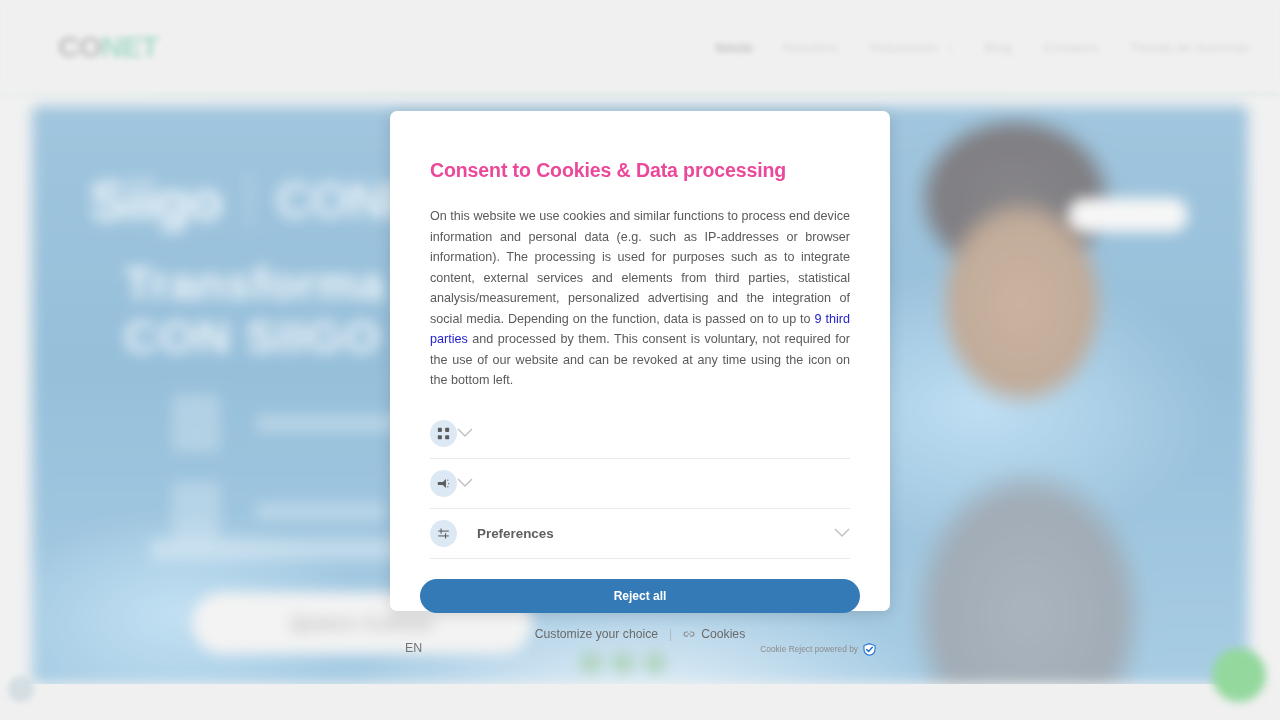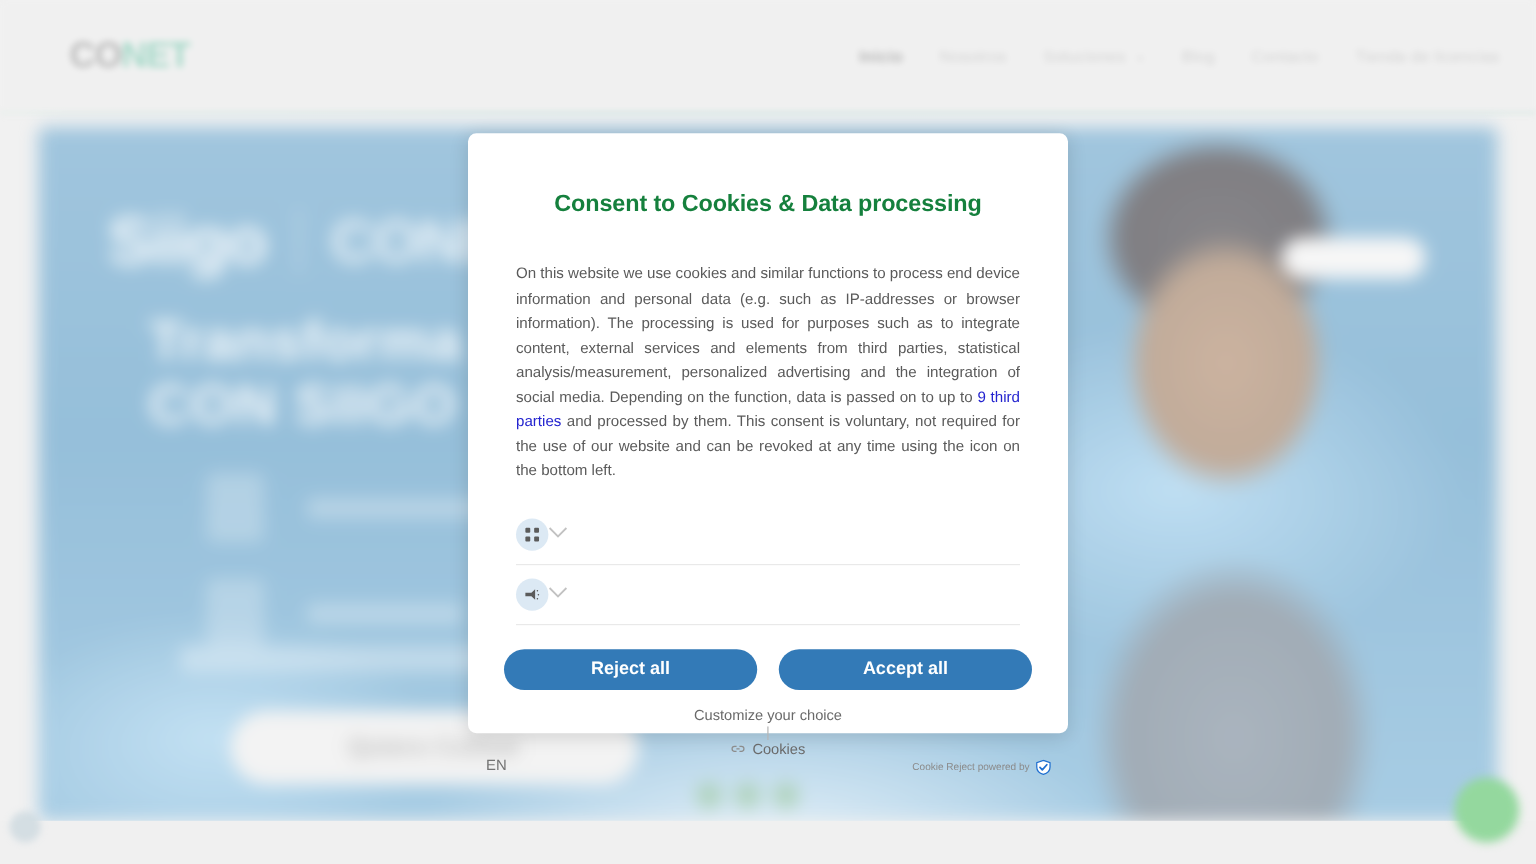--- a/index.html
+++ b/index.html
@@ -139,24 +139,24 @@
   .modal {
     position: absolute; left: 390px; top: 111px;
     width: 500px; height: 500px;
     background: #ffffff;
     border-radius: 7px;
     box-shadow: 0 3px 16px rgba(0,0,0,.14);
     display: flex; flex-direction: column;
   }
   .modal-body { padding: 48px 40px 0 40px; }
   .modal-title {
-    text-align: center;
-    font-size: 19.5px; font-weight: bold; color: #15803d;
+    text-align: left;
+    font-size: 19.5px; font-weight: bold; color: #ec4899;
     letter-spacing: -.1px;
-    margin-bottom: 36px;
+    margin-bottom: 24px;
   }
   .modal-text {
     font-size: 12.6px; line-height: 1.63; color: #5a5a5a;
     text-align: justify;
   }
   .third-parties-link { color: #2323cf; text-decoration: none; }
 
   
   .accordion { margin-top: 18px; }
   .acc-row {
@@ -184,29 +184,29 @@
     display: flex; gap: 18px;
     padding: 20px 30px 0 30px;
   }
   .btn {
     flex: 1 1 0;
     height: 34px;
     border: none; border-radius: 17px;
     background: #337ab7;
     color: #ffffff;
     font-family: "Liberation Sans", sans-serif;
-    font-size: 15px; font-weight: bold;
+    font-size: 12px; font-weight: bold;
     cursor: pointer;
   }
 
   .modal-links {
     margin-top: 14px;
     display: flex; align-items: center; justify-content: center;
-    gap: 0;
-    font-size: 12.2px; color: #6a6a6a; flex-direction: column;
+    gap: 11px;
+    font-size: 12.2px; color: #6a6a6a;
   }
   .modal-links a { color: #6a6a6a; text-decoration: none; cursor: pointer; }
   .link-sep { color: #b6b6b6; }
   .cookies-link { display: inline-flex; gap: 6px; }
   .chain-ico { color: #8d8d8d; }
 
   .modal-foot {
     position: relative;
     margin-top: auto;
     height: 34px;
@@ -324,27 +324,42 @@
               <rect x="12.6" y="11.4" width="1.5" height="1.5" rx=".6"></rect>
             </svg>
           </span>
           <span class="acc-caret">
             <svg width="16" height="10" viewBox="0 0 16 10" fill="none" stroke="#c2c2c2" stroke-width="1.5">
               <path d="M1 1 L8 8 L15 1"></path>
             </svg>
           </span>
         </div>
 
+        <div class="acc-row">
+          <span class="acc-icon">
+            <svg width="13" height="13" viewBox="0 0 16 16" fill="none" stroke="#5b5b5b" stroke-width="1.3">
+              <path d="M1.5 5 H14.5"></path>
+              <path d="M1.5 11 H14.5"></path>
+              <path d="M5 1.8 V8.2"></path>
+              <path d="M10.5 7.8 V14.2"></path>
+            </svg>
+          </span>
+          <span class="acc-label">Preferences</span>
+          <span class="acc-caret">
+            <svg width="16" height="10" viewBox="0 0 16 10" fill="none" stroke="#c2c2c2" stroke-width="1.5">
+              <path d="M1 1 L8 8 L15 1"></path>
+            </svg>
+          </span>
+        </div>
 
       </div>
     </div>
 
     <div class="modal-actions">
       <button class="btn">Reject all</button>
-      <button class="btn">Accept all</button>
     </div>
 
     <div class="modal-links">
       <a href="#">Customize your choice</a>
       <span class="link-sep">|</span>
       <a href="#" class="cookies-link">
         <span class="chain-ico">
           <svg width="12" height="8" viewBox="0 0 16 10" fill="none" stroke="#8d8d8d" stroke-width="1.4">
             <path d="M6.2 5 H9.8"></path>
             <path d="M6.4 2.2 H4.2 A2.8 2.8 0 0 0 4.2 7.8 H6.4"></path>

